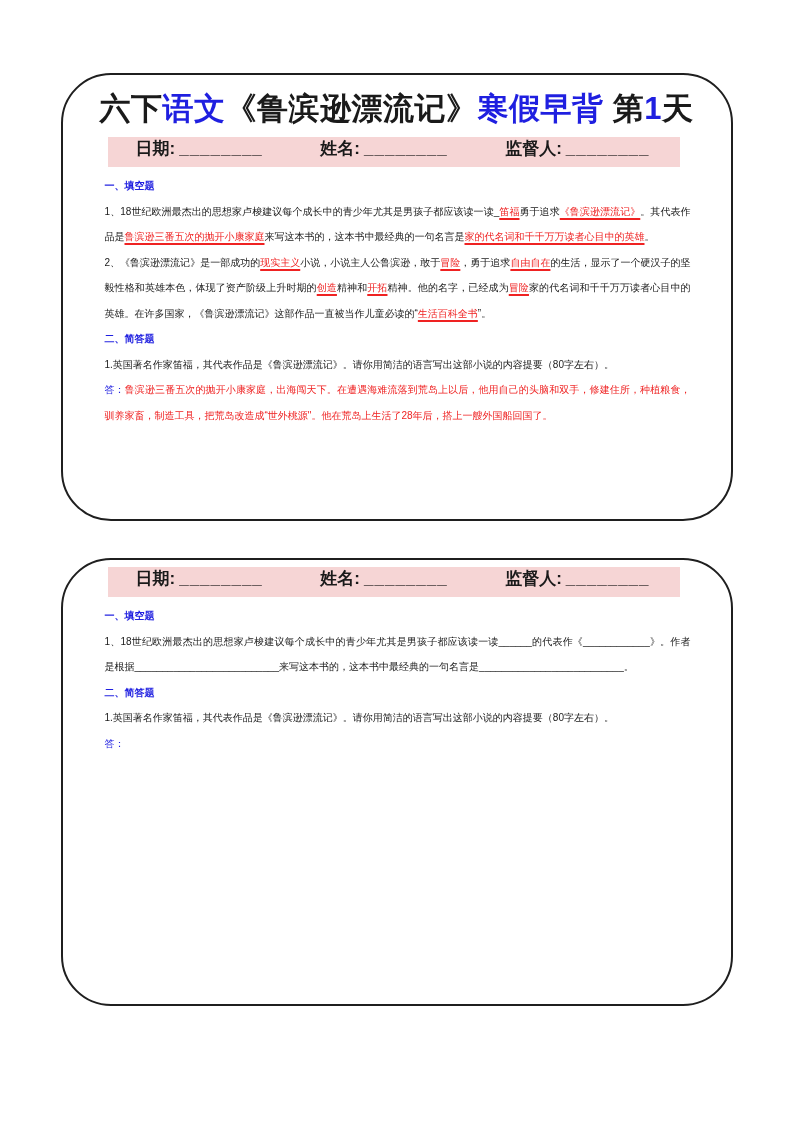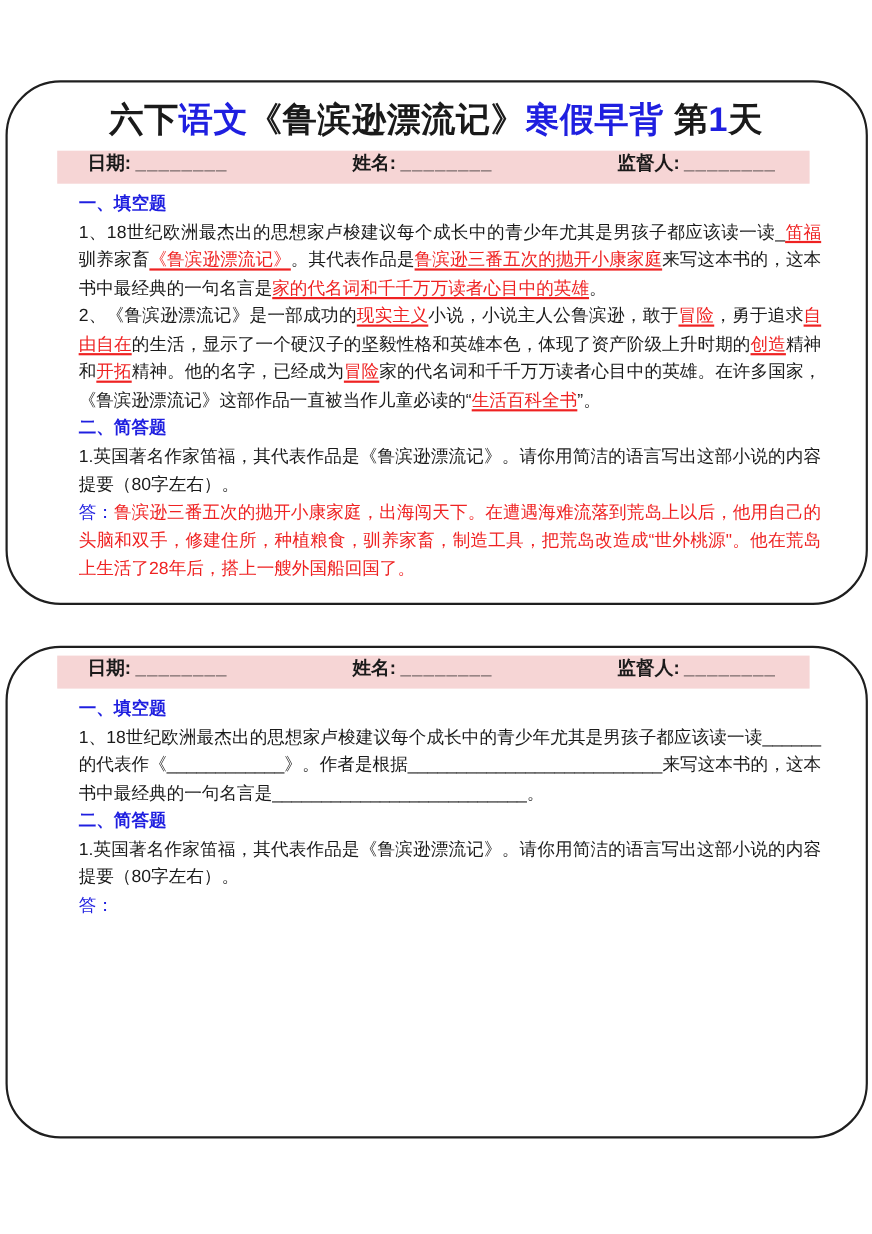--- a/index.html
+++ b/index.html
@@ -18,21 +18,21 @@
     color: var(--ink);
   }
   .page {
     width: 793px;
     min-height: 1122px;
     margin: 0 auto;
     background: #ffffff;
     padding-top: 73px;
   }
   .card {
-    width: 784px;
+    width: 672px;
     min-height: 448px;
     margin: 0 auto;
     border: 2px solid var(--border);
     border-radius: 50px;
     background: #ffffff;
     padding-bottom: 18px;
   }
   .card + .card { margin-top: 37px; }
   .card-title {
     margin: 13px 10px 0 10px;
@@ -54,24 +54,23 @@
     font-weight: 700;
   }
   .info-item { white-space: nowrap; }
   .info-item .blank {
     font-weight: 700;
     letter-spacing: 1px;
     margin-left: 4px;
   }
   .card-body {
     padding: 2px 40px 0 42px;
-    font-size: 16px;
+    font-size: 10px;
     line-height: 25.5px;
     text-align: justify;
-    margin-left: 23px;
   }
   .section-heading {
     color: var(--blue);
     font-weight: 700;
     margin: 0;
     text-align: left;
   }
   .card-body p { margin: 0; }
   .seg-k  { color: var(--ink); }
   .seg-b  { color: var(--blue); }
@@ -90,21 +89,21 @@
 
   <section class="card">
     <h1 class="card-title"><span class="seg-k">六下</span><span class="seg-b">语文</span><span class="seg-k">《鲁滨逊漂流记》</span><span class="seg-b">寒假早背</span><span class="seg-k"> 第</span><span class="seg-b">1</span><span class="seg-k">天</span></h1>
     <div class="info-bar">
       <span class="info-item"><span>日期:</span><span class="blank">________</span></span>
       <span class="info-item"><span>姓名:</span><span class="blank">________</span></span>
       <span class="info-item"><span>监督人:</span><span class="blank">________</span></span>
     </div>
     <div class="card-body">
       <div class="section-heading">一、填空题</div>
-      <p><span class="seg-k">1、18世纪欧洲最杰出的思想家卢梭建议每个成长中的青少年尤其是男孩子都应该读一读_</span><span class="seg-ru">笛福</span><span class="seg-k">驯养家畜</span><span class="seg-ru">《鲁滨逊漂流记》</span><span class="seg-k">。其代表作品是</span><span class="seg-ru">鲁滨逊三番五次的抛开小康家庭</span><span class="seg-k">来写这本书的，这本书中最经典的一句名言是</span><span class="seg-ru">家的代名词和千千万万读者心目中的英雄</span><span class="seg-k">。</span></p>
+      <p><span class="seg-k">1、18世纪欧洲最杰出的思想家卢梭建议每个成长中的青少年尤其是男孩子都应该读一读_</span><span class="seg-ru">笛福</span><span class="seg-k">勇于追求</span><span class="seg-ru">《鲁滨逊漂流记》</span><span class="seg-k">。其代表作品是</span><span class="seg-ru">鲁滨逊三番五次的抛开小康家庭</span><span class="seg-k">来写这本书的，这本书中最经典的一句名言是</span><span class="seg-ru">家的代名词和千千万万读者心目中的英雄</span><span class="seg-k">。</span></p>
       <p><span class="seg-k">2、《鲁滨逊漂流记》是一部成功的</span><span class="seg-ru">现实主义</span><span class="seg-k">小说，小说主人公鲁滨逊，敢于</span><span class="seg-ru">冒险</span><span class="seg-k">，勇于追求</span><span class="seg-ru">自由自在</span><span class="seg-k">的生活，显示了一个硬汉子的坚毅性格和英雄本色，体现了资产阶级上升时期的</span><span class="seg-ru">创造</span><span class="seg-k">精神和</span><span class="seg-ru">开拓</span><span class="seg-k">精神。他的名字，已经成为</span><span class="seg-ru">冒险</span><span class="seg-k">家的代名词和千千万万读者心目中的英雄。在许多国家，《鲁滨逊漂流记》这部作品一直被当作儿童必读的“</span><span class="seg-ru">生活百科全书</span><span class="seg-k">”。</span></p>
       <div class="section-heading">二、简答题</div>
       <p><span class="seg-k">1.英国著名作家笛福，其代表作品是《鲁滨逊漂流记》。请你用简洁的语言写出这部小说的内容提要（80字左右）。</span></p>
       <p><span class="seg-b">答：</span><span class="seg-r">鲁滨逊三番五次的抛开小康家庭，出海闯天下。在遭遇海难流落到荒岛上以后，他用自己的头脑和双手，修建住所，种植粮食，驯养家畜，制造工具，把荒岛改造成“世外桃源"。他在荒岛上生活了28年后，搭上一艘外国船回国了。</span></p>
     </div>
   </section>
 
   <section class="card">
     <div class="info-bar">
       <span class="info-item"><span>日期:</span><span class="blank">________</span></span>

